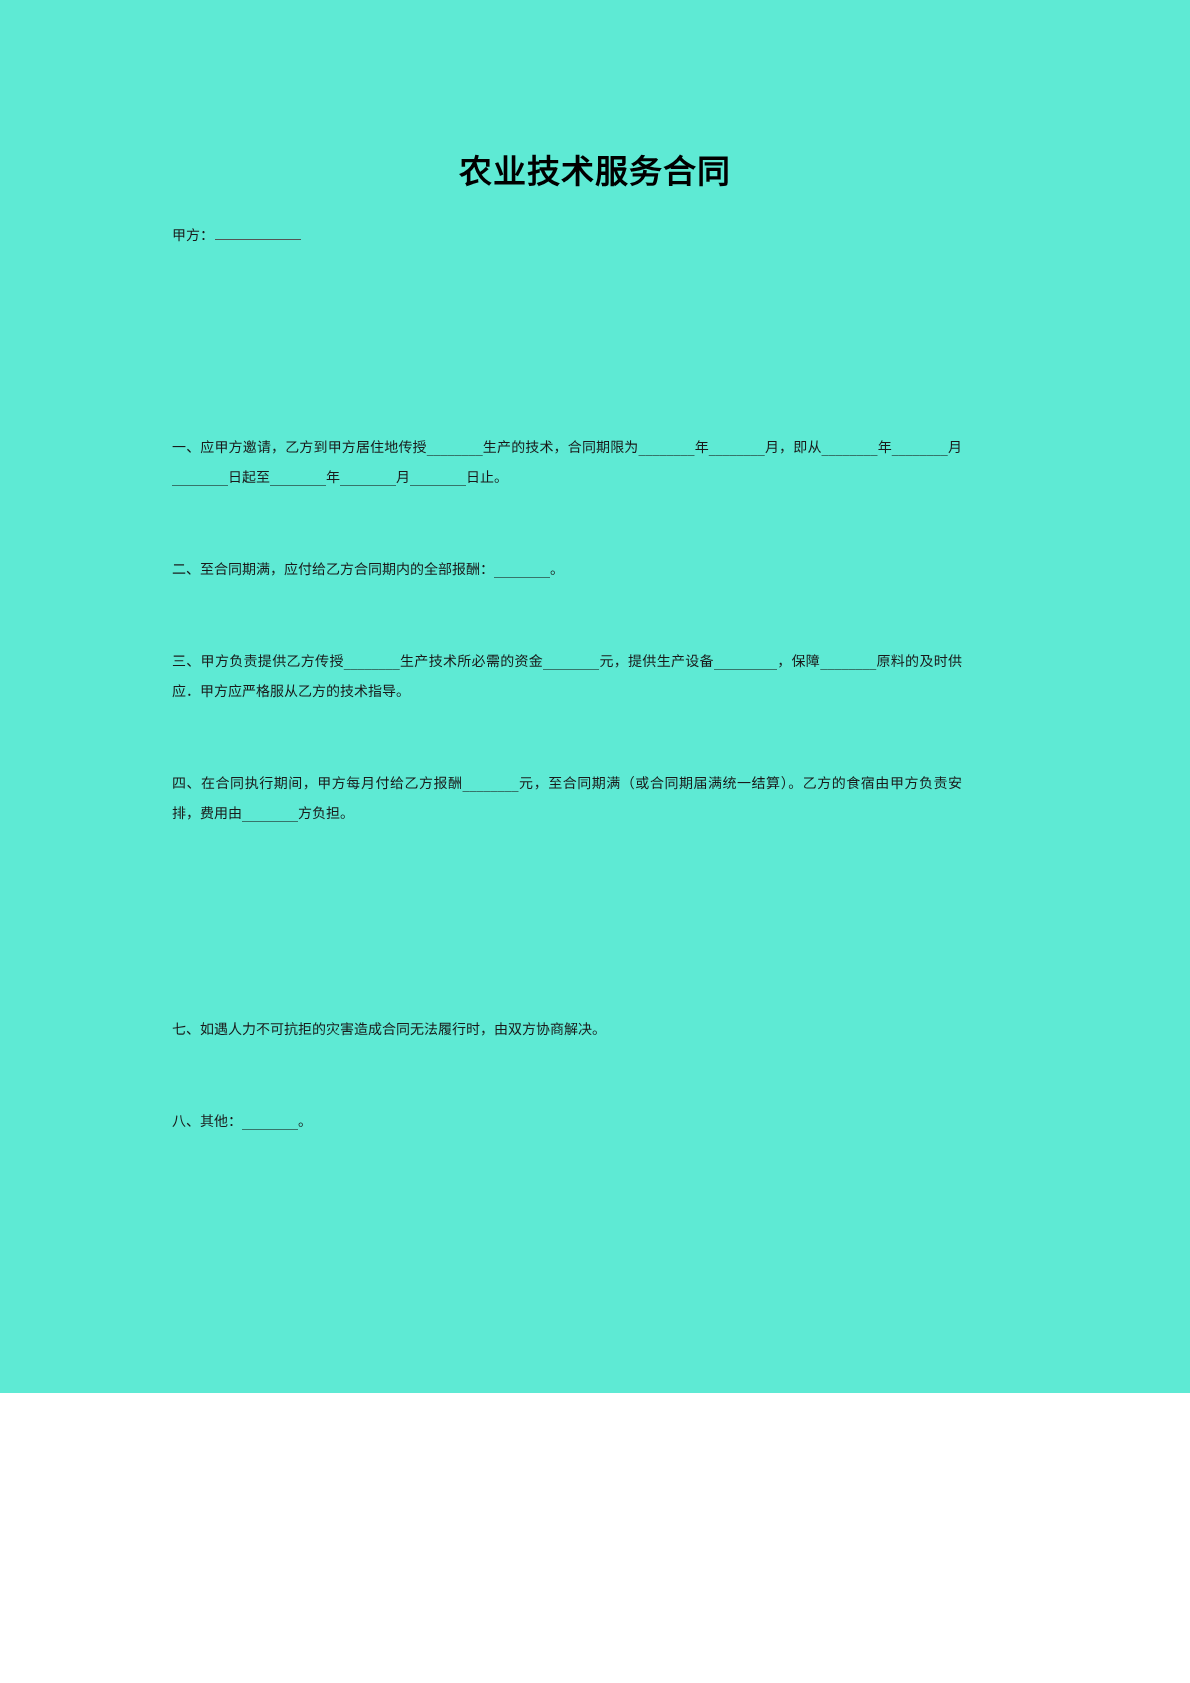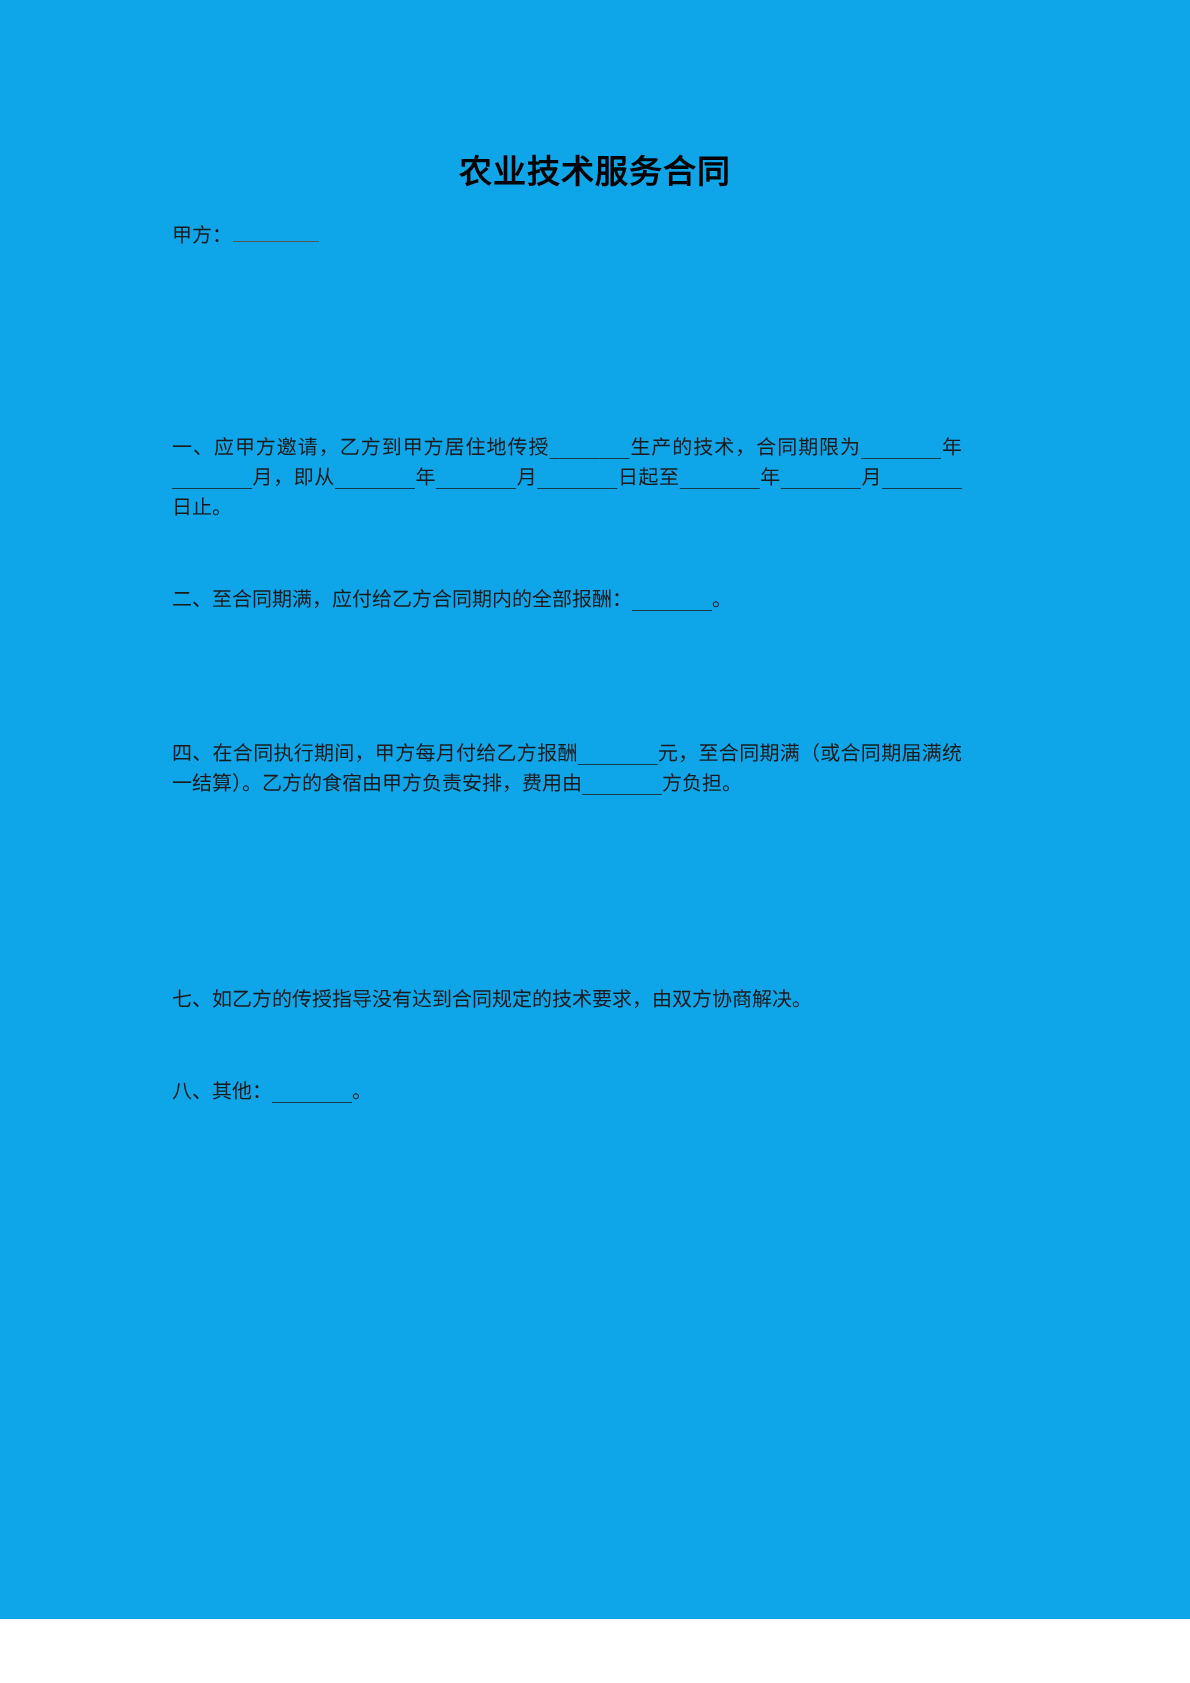--- a/index.html
+++ b/index.html
@@ -11,43 +11,43 @@
   body {
     width: 1190px;
     height: 1683px;
     font-family: "DejaVu Serif", "Liberation Serif", serif;
     color: #000000;
     -webkit-font-smoothing: antialiased;
   }
   .page {
     position: relative;
     width: 1190px;
-    height: 1619px;
-    background: #0ea5e9;
+    height: 1393px;
+    background: #5eead4;
     box-sizing: border-box;
     padding: 0;
     overflow: hidden;
   }
   .doc-title {
     text-align: center;
     font-size: 33px;
     font-weight: 700;
     letter-spacing: 1px;
     margin: 0;
     padding-top: 152px;
     line-height: 1.2;
     font-family: "DejaVu Serif", "Liberation Serif", serif;
     color: #000;
   }
   .body-wrap {
     width: 790px;
     margin: 0 auto 0 172px;
   }
   p.para {
-    font-size: 20px;
+    font-size: 14px;
     line-height: 30px;
     margin: 0;
     text-align: justify;
     text-justify: inter-ideograph;
     color: #1a1a1a;
     font-family: "DejaVu Serif", "Liberation Serif", serif;
   }
   .gap-lg { height: 62px; }
   .gap-party { height: 58px; }
   .first-block { padding-top: 28px; }
@@ -82,33 +82,34 @@
     <div class="gap-lg"></div>
 
     <p class="para">一、应甲方邀请，乙方到甲方居住地传授________生产的技术，合同期限为________年________月，即从________年________月________日起至________年________月________日止。</p>
 
     <div class="gap-lg"></div>
 
     <p class="para">二、至合同期满，应付给乙方合同期内的全部报酬：________。</p>
 
     <div class="gap-lg"></div>
 
+    <p class="para">三、甲方负责提供乙方传授________生产技术所必需的资金________元，提供生产设备_________，保障________原料的及时供应．甲方应严格服从乙方的技术指导。</p>
 
     <div class="gap-lg"></div>
 
     <p class="para">四、在合同执行期间，甲方每月付给乙方报酬________元，至合同期满（或合同期届满统一结算）。乙方的食宿由甲方负责安排，费用由________方负担。</p>
 
     <div class="gap-lg"></div>
 
 
     <div class="gap-lg"></div>
 
 
     <div class="gap-lg"></div>
 
-    <p class="para">七、如乙方的传授指导没有达到合同规定的技术要求，由双方协商解决。</p>
+    <p class="para">七、如遇人力不可抗拒的灾害造成合同无法履行时，由双方协商解决。</p>
 
     <div class="gap-lg"></div>
 
     <p class="para">八、其他：________。</p>
 
   </div>
 </div>
 
 </body></html>

